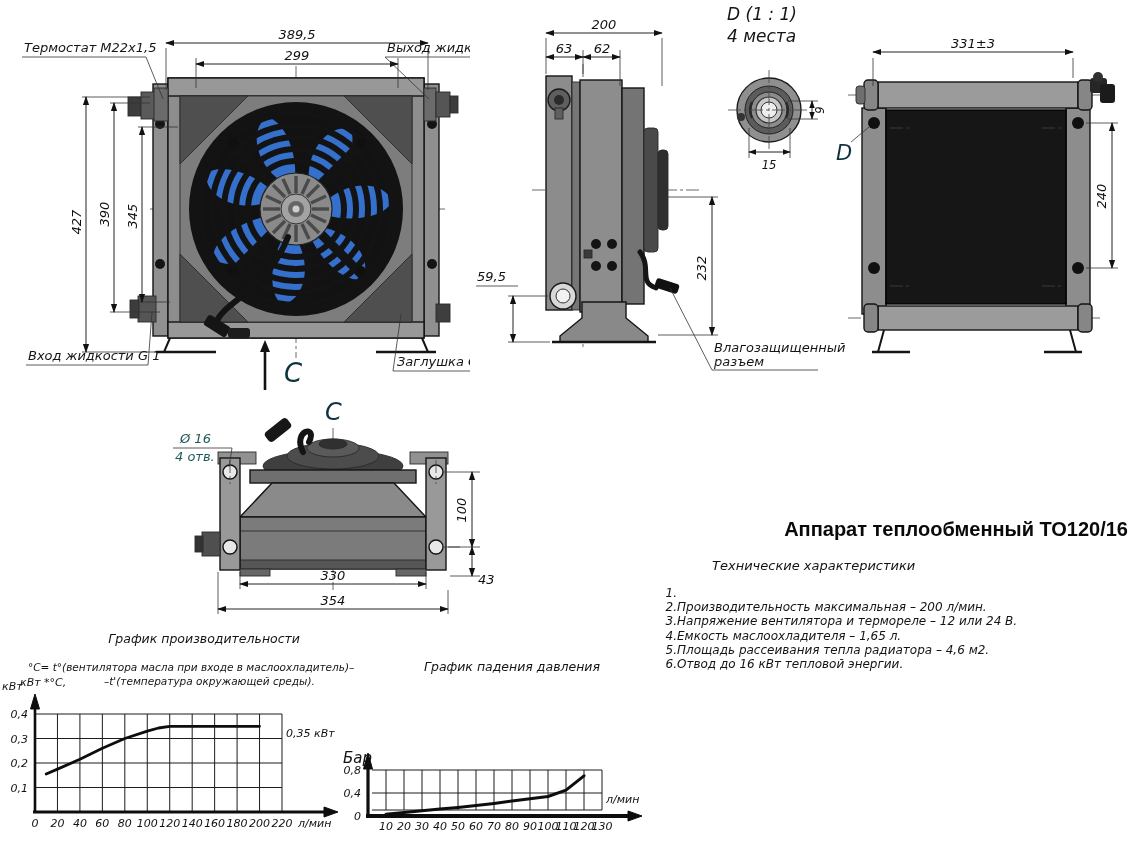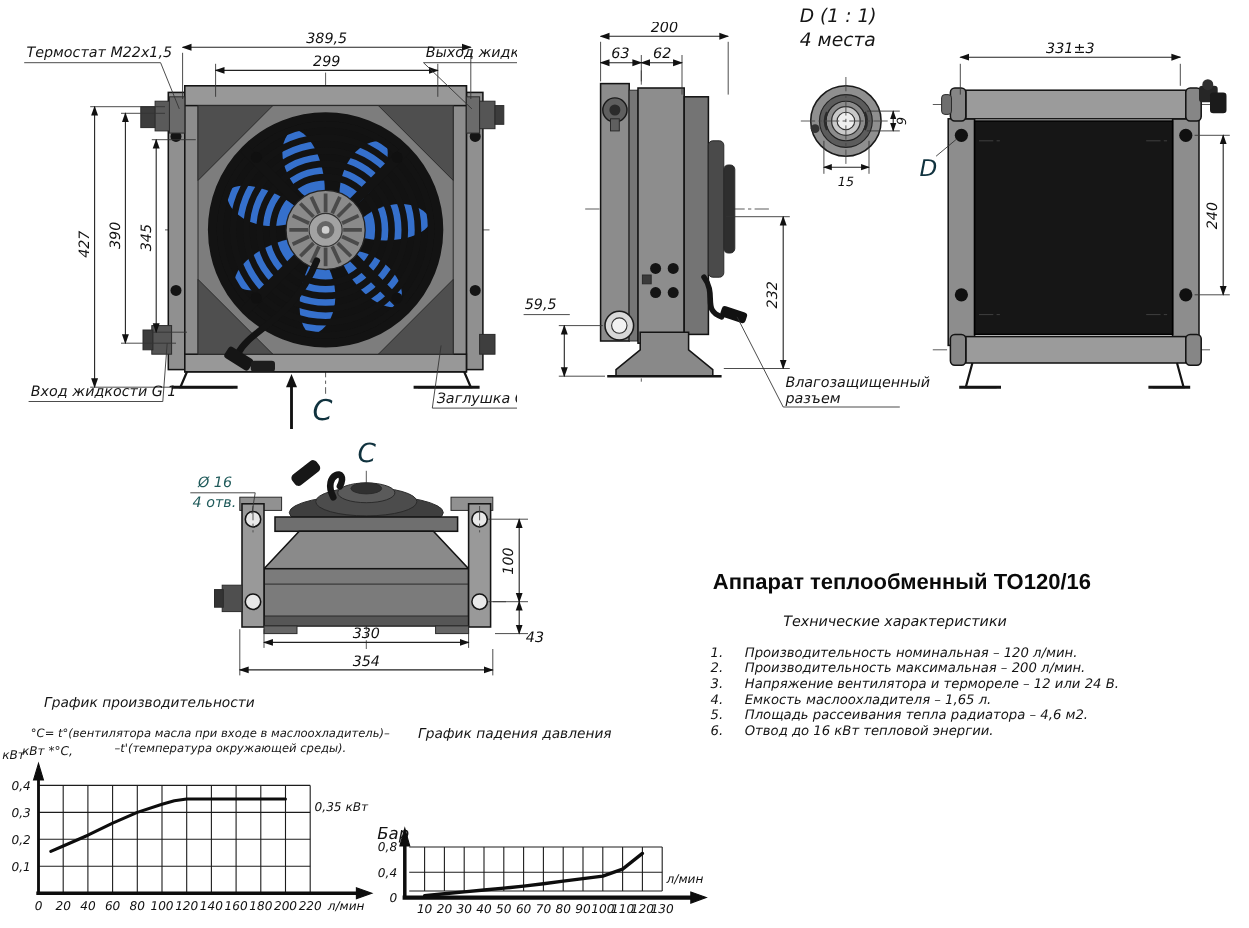--- a/index.html
+++ b/index.html
@@ -15,21 +15,21 @@
   .dim{font:italic 13px "DejaVu Sans",sans-serif;fill:#111;}
   .dimsm{font:italic 11.5px "DejaVu Sans",sans-serif;fill:#111;}
   .lbl{font:italic 13px "DejaVu Sans",sans-serif;fill:#151515;}
   .lblteal{font:italic 13px "DejaVu Sans",sans-serif;fill:#1f5a5a;}
   .seclbl{font:italic 26px "DejaVu Sans",sans-serif;fill:#10323e;}
   .detlbl{font:italic 17px "DejaVu Sans",sans-serif;fill:#151515;}
   .grid{stroke:#1c1c1c;stroke-width:1;}
   .axis{stroke:#0d0d0d;fill:#0d0d0d;}
   .tick{font:italic 11px "DejaVu Sans",sans-serif;fill:#111;}
   .curve{fill:none;stroke:#0d0d0d;stroke-linecap:round;stroke-linejoin:round;}
-  .htext{position:absolute;color:#141414;}
+  .htext{position:absolute;color:#141414;text-align:right;}
   .chart-title{font:italic 12.5px "DejaVu Sans",sans-serif;}
   .chart-note{font:italic 10.5px "DejaVu Sans",sans-serif;}
   .doc-title{font:bold 20px "Liberation Sans",sans-serif;color:#0a0a0a;}
   .doc-sub{font:italic 13px "DejaVu Sans",sans-serif;}
   .spec-row{display:flex;font:italic 12px "DejaVu Sans",sans-serif;color:#141414;line-height:14.2px;}
   .spec-num{width:31px;flex:none;}
   .blade{fill:var(--blue,#3570cc);}
   .body-gray{fill:var(--bodygray,#8d8d8d);}
   .core-black{fill:var(--coreblack,#161616);}
 </style>
@@ -420,21 +420,20 @@
       <text class="lblteal" x="175" y="461">4 отв.</text>
       <line class="xl" x1="232" y1="448" x2="229" y2="467"></line>
     </g>
   </svg>
 
   <div class="htext doc-title" style="left:648px;top:518px;width:480px">Аппарат теплообменный ТО120/16</div>
   <div class="htext doc-sub" style="left:712px;top:558px">Технические характеристики</div>
   <div class="htext" style="left:646px;top:586px;width:486px" id="specs-list">
       <div class="spec-row">
         <span class="spec-num">1.</span>
-        <span>Производительность номинальная – 120 л/мин.</span>
       </div>
       <div class="spec-row">
         <span class="spec-num">2.</span>
         <span>Производительность максимальная – 200 л/мин.</span>
       </div>
       <div class="spec-row">
         <span class="spec-num">3.</span>
         <span>Напряжение вентилятора и термореле – 12 или 24 В.</span>
       </div>
       <div class="spec-row">

